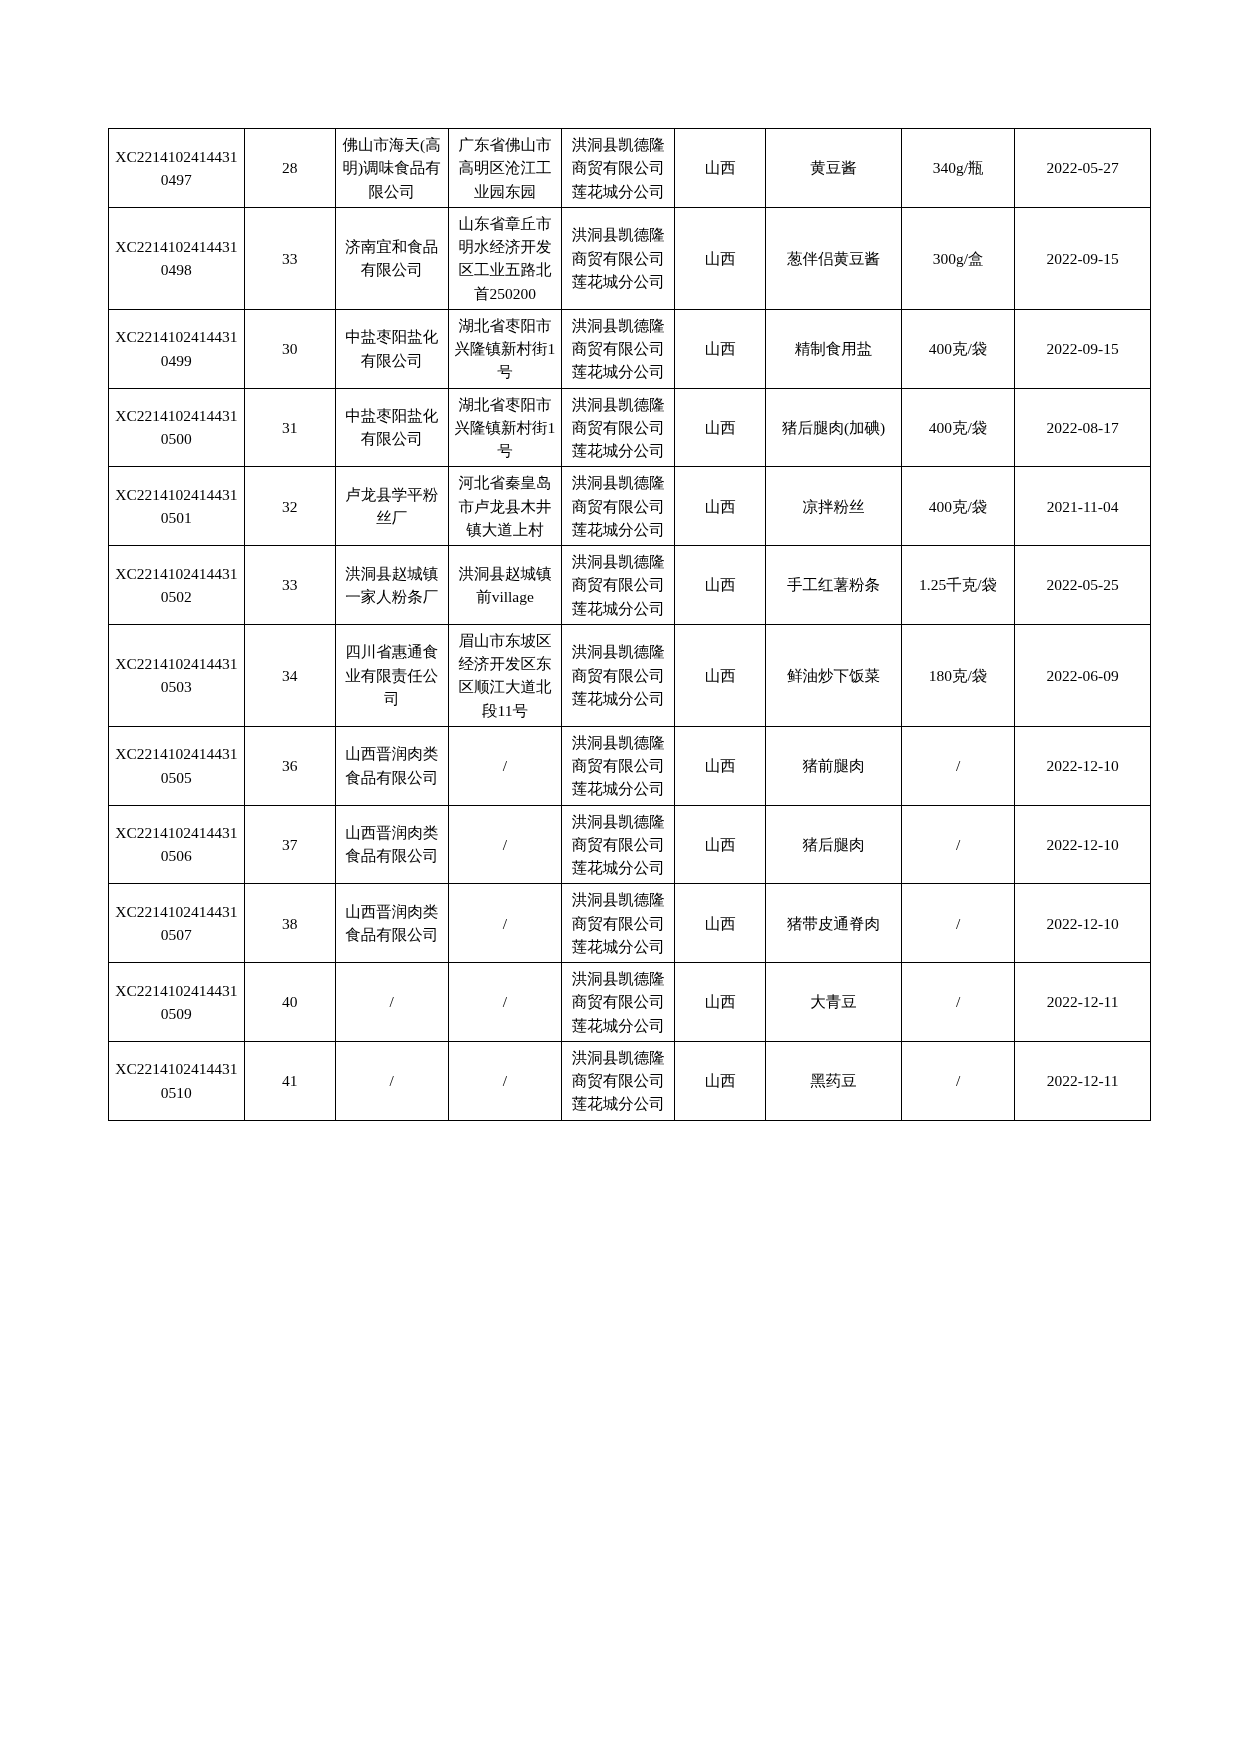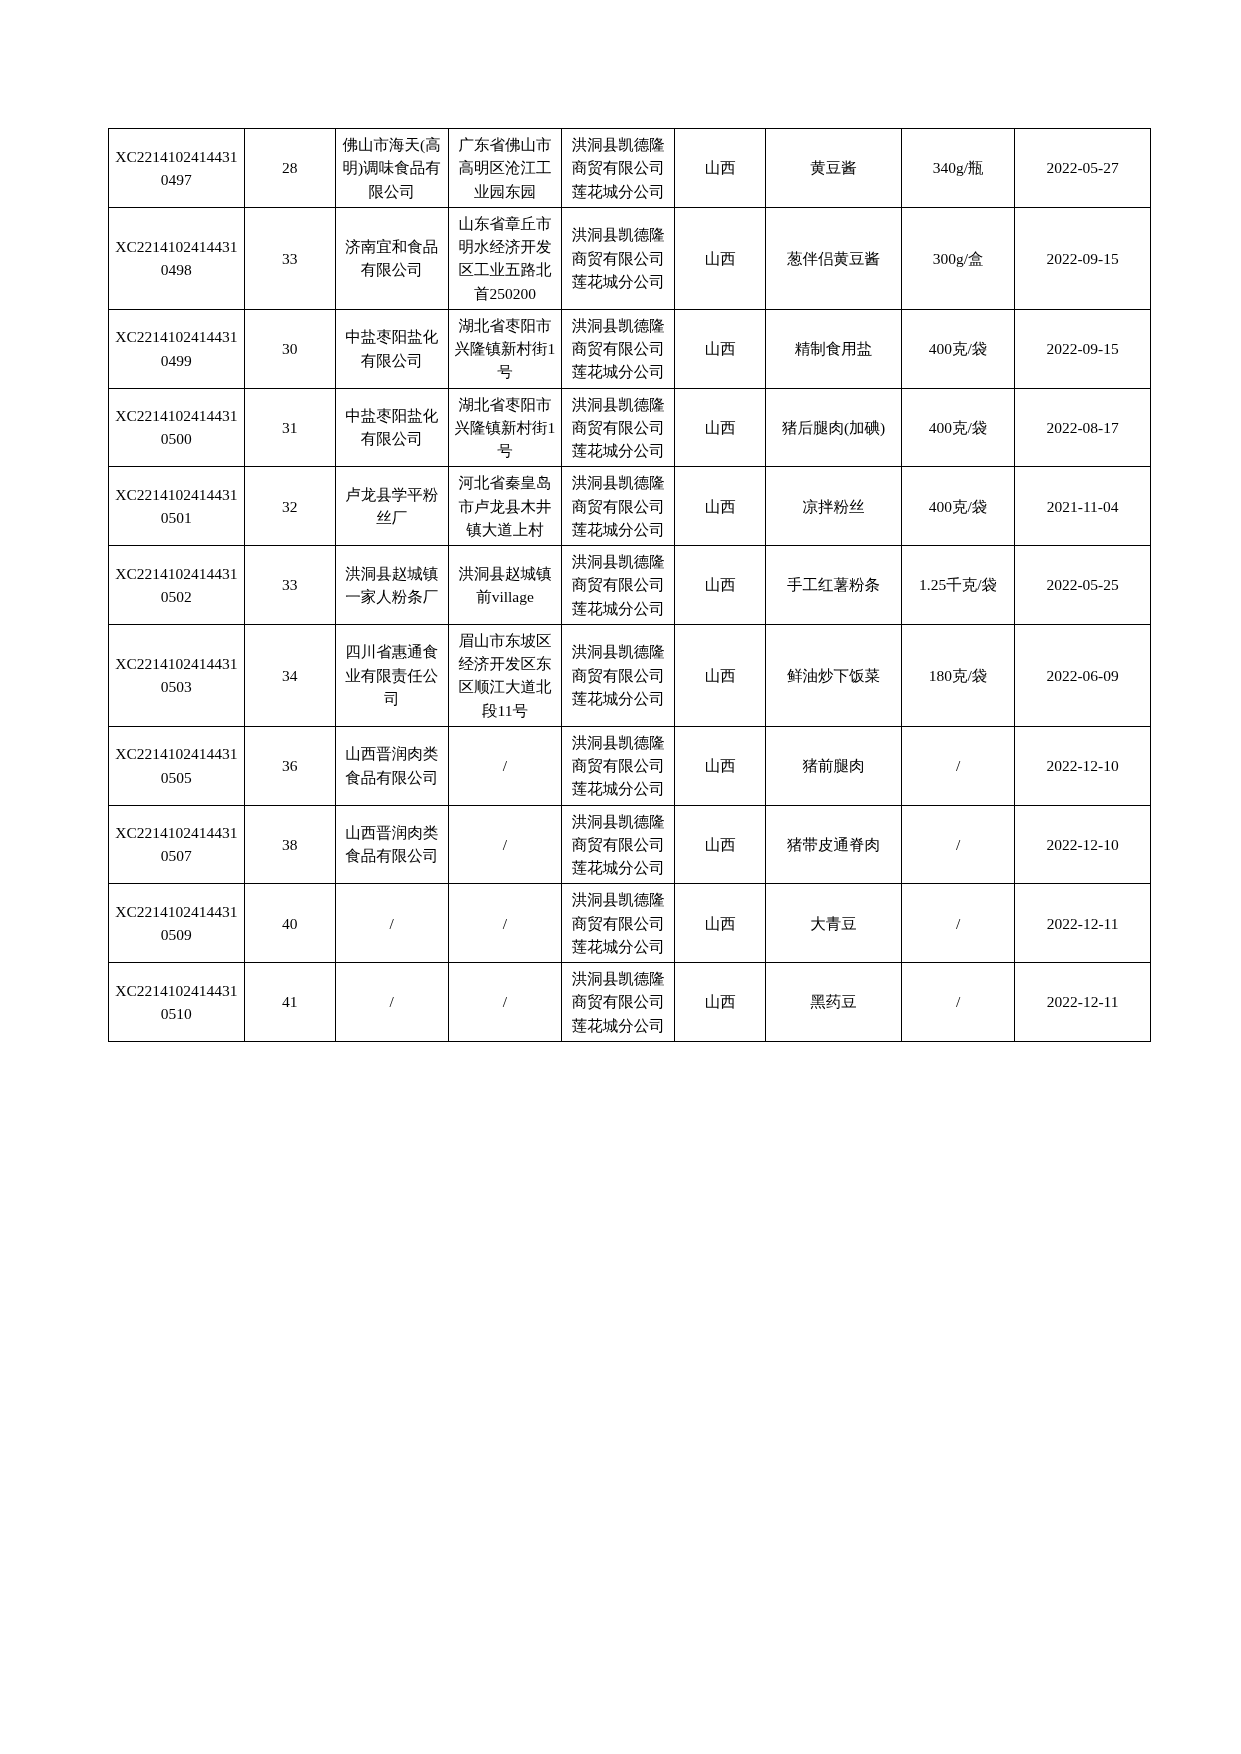--- a/index.html
+++ b/index.html
@@ -168,20 +168,31 @@
           <td class="num-cell">36</td>
           <td class="cn">山西晋润肉类食品有限公司</td>
           <td class="cn">/</td>
           <td class="cn">洪洞县凯德隆商贸有限公司莲花城分公司</td>
           <td class="cn">山西</td>
           <td class="cn">猪前腿肉</td>
           <td class="spec-cell">/</td>
           <td class="date-cell">2022-12-10</td>
         </tr>
         <tr>
+          <td class="code-cell">XC22141024144310506</td>
+          <td class="num-cell">37</td>
+          <td class="cn">山西晋润肉类食品有限公司</td>
+          <td class="cn">/</td>
+          <td class="cn">洪洞县凯德隆商贸有限公司莲花城分公司</td>
+          <td class="cn">山西</td>
+          <td class="cn">猪后腿肉</td>
+          <td class="spec-cell">/</td>
+          <td class="date-cell">2022-12-10</td>
+        </tr>
+        <tr>
           <td class="code-cell">XC22141024144310507</td>
           <td class="num-cell">38</td>
           <td class="cn">山西晋润肉类食品有限公司</td>
           <td class="cn">/</td>
           <td class="cn">洪洞县凯德隆商贸有限公司莲花城分公司</td>
           <td class="cn">山西</td>
           <td class="cn">猪带皮通脊肉</td>
           <td class="spec-cell">/</td>
           <td class="date-cell">2022-12-10</td>
         </tr>

